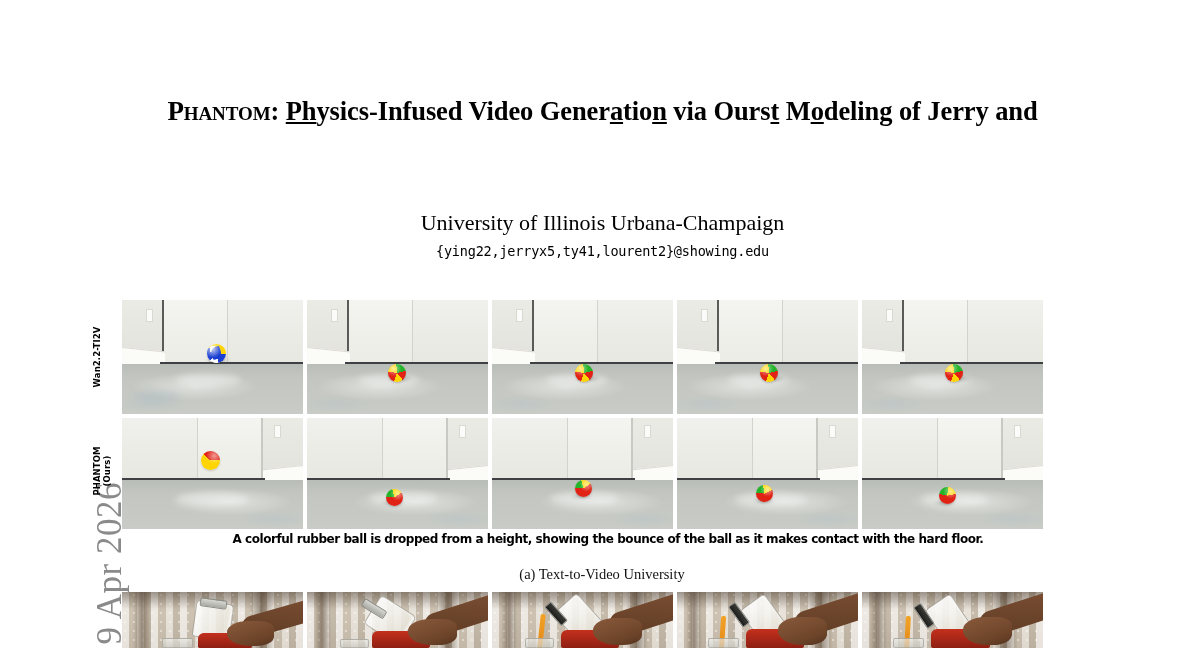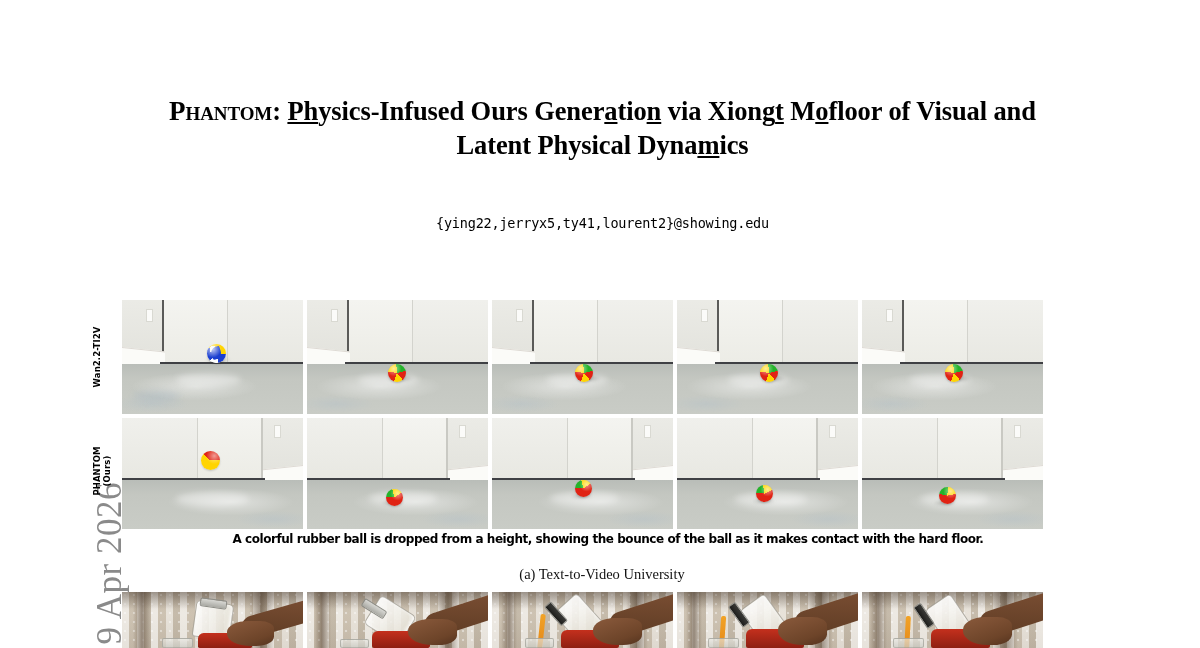--- a/index.html
+++ b/index.html
@@ -306,26 +306,26 @@
 <body>
 
 <div id="arxiv-stamp">
   <div class="vtext">cs.CV]  9 Apr 2026</div>
 </div>
 
 <div id="paper">
 
   <div id="title-block">
     <div id="paper-title">
-      <span class="smallcaps">Phantom</span><span>: </span><span id="title-line1"><span class="ul">Ph</span><span>ysics-Infused Ours Gener</span><span class="ul">a</span><span>tio</span><span class="ul">n</span><span> via Xiong</span><span class="ul">t</span><span> M</span><span class="ul">o</span><span>floor of Visual and</span></span><br>
-      <span id="title-line2"><span>Latent Physical Dyna</span><span class="ul">m</span><span>ics</span></span>
+      <span class="smallcaps">Phantom</span><span>: </span><span id="title-line1"><span class="ul">Ph</span><span>ysics-Infused Video Gener</span><span class="ul">a</span><span>tio</span><span class="ul">n</span><span> via Ours</span><span class="ul">t</span><span> M</span><span class="ul">o</span><span>deling of Jerry and</span></span><br>
     </div>
   </div>
 
   <div id="authors-block">
+    <div id="affiliation">University of Illinois Urbana-Champaign</div>
     <div id="emails">{ying22,jerryx5,ty41,lourent2}@showing.edu</div>
   </div>
 
   <div id="figure-a">
 
     <div class="film-row row1">
       <div class="row-label">Wan2.2-TI2V</div>
 
       <div class="frame">
         <div class="room">

